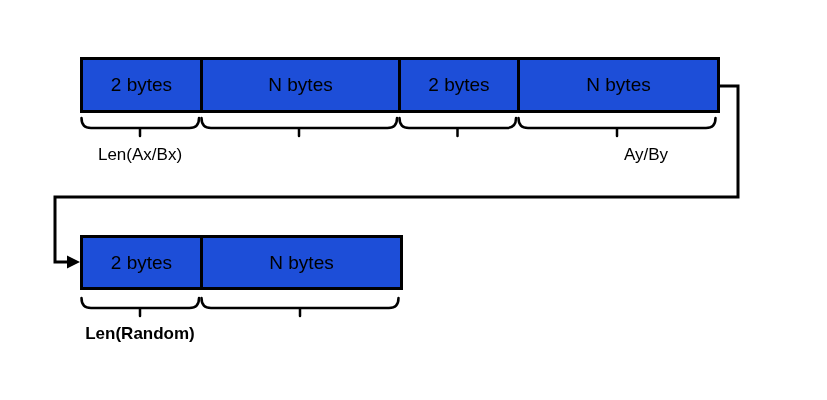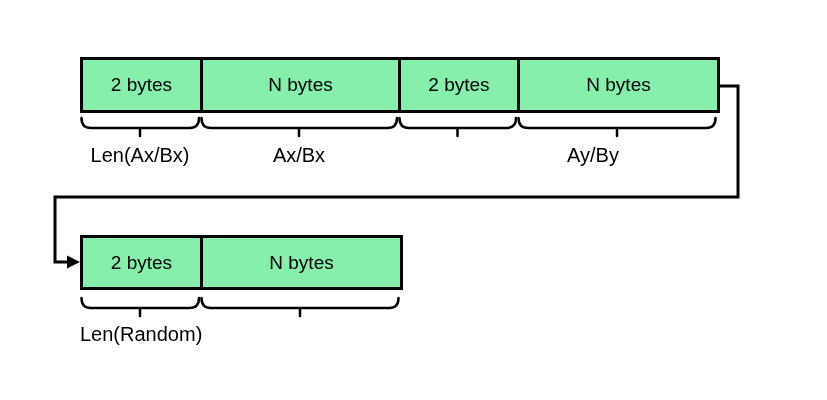--- a/index.html
+++ b/index.html
@@ -16,30 +16,30 @@
     position: absolute;
     display: flex;
   }
   .byte-box {
     box-sizing: border-box;
     border: 3px solid #000;
     display: flex;
     align-items: center;
     justify-content: center;
     font-size: 19px;
-    background: #86efac;
+    background: #1d4ed8;
   }
   .byte-box + .byte-box { margin-left: -3px; align-items: center; }
   .row1 .byte-box { height: 56px; }
   .row2 .byte-box { height: 55px; }
   .brace-svg { position: absolute; overflow: visible; }
   .seg-label {
     position: absolute;
     text-align: center;
-    font-size: 20px;
+    font-size: 17px;
     line-height: 18px;
     white-space: nowrap;
   }
   .connector-svg {
     position: absolute;
     left: 0; top: 0;
     width: 827px; height: 400px;
     pointer-events: none;
   }
 </style>
@@ -69,32 +69,31 @@
   </div>
 
   <svg class="brace-svg" style="left:80px; top:117px; width:637px; height:22px;" viewBox="0 0 637 22" fill="none" stroke="#000" stroke-width="2.5" stroke-linecap="round" stroke-linejoin="round" xmlns="http://www.w3.org/2000/svg">
     <path d="M 1.5 1 Q 1.5 11 11 11 H 109.5 Q 119 11 119 1 M 60 11 V 19"></path>
     <path d="M 121.5 1 Q 121.5 11 131 11 H 307.5 Q 317 11 317 1 M 219 11 V 19"></path>
     <path d="M 319.5 1 Q 319.5 11 329 11 H 426.5 Q 436 11 436 1 M 377.5 11 V 19"></path>
     <path d="M 438.5 1 Q 438.5 11 448 11 H 626 Q 635.5 11 635.5 1 M 537 11 V 19"></path>
   </svg>
 
   <div class="seg-label" style="left:80px; top:146px; width:120px;">Len(Ax/Bx)</div>
-  <div class="seg-label" style="left:200px; top:146px; width:198px;">Ax/Bx</div>
-  <div class="seg-label" style="left:493px; top:146px; width:200px;">Ay/By</div>
+  <div class="seg-label" style="left:546px; top:146px; width:200px;">Ay/By</div>
 
   <div class="box-row row2" style="left:80px; top:235px;">
     <div class="byte-box" style="width:123px">
       <span>2 bytes</span>
     </div>
     <div class="byte-box" style="width:203px">
       <span>N bytes</span>
     </div>
   </div>
 
   <svg class="brace-svg" style="left:80px; top:297px; width:320px; height:22px;" viewBox="0 0 320 22" fill="none" stroke="#000" stroke-width="2.5" stroke-linecap="round" stroke-linejoin="round" xmlns="http://www.w3.org/2000/svg">
     <path d="M 1.5 1 Q 1.5 11 11 11 H 109.5 Q 119 11 119 1 M 60 11 V 19"></path>
     <path d="M 121.5 1 Q 121.5 11 131 11 H 309 Q 318.5 11 318.5 1 M 220 11 V 19"></path>
   </svg>
 
-  <div class="seg-label" style="left:80px; top:325px; width:120px;">Len(Random)</div>
+  <div class="seg-label" style="left:80px; top:325px; width:120px;font-weight:bold;">Len(Random)</div>
 
 </div>
 
 </body></html>

